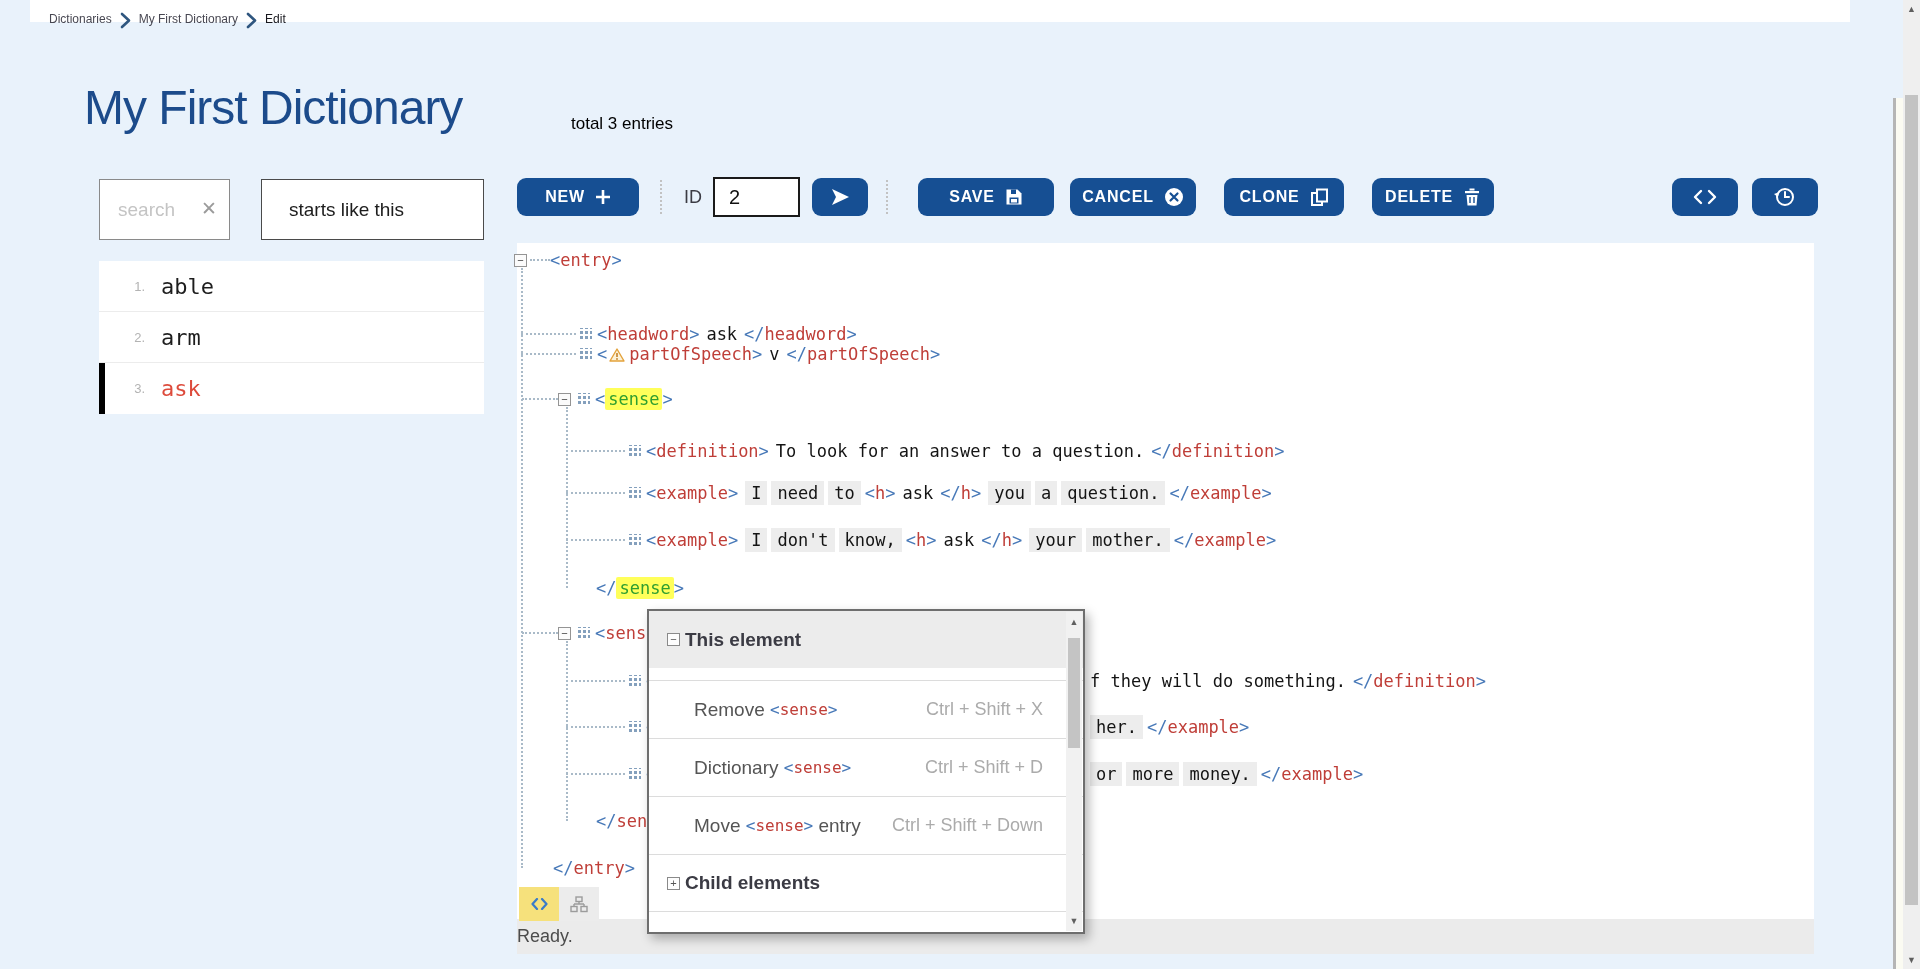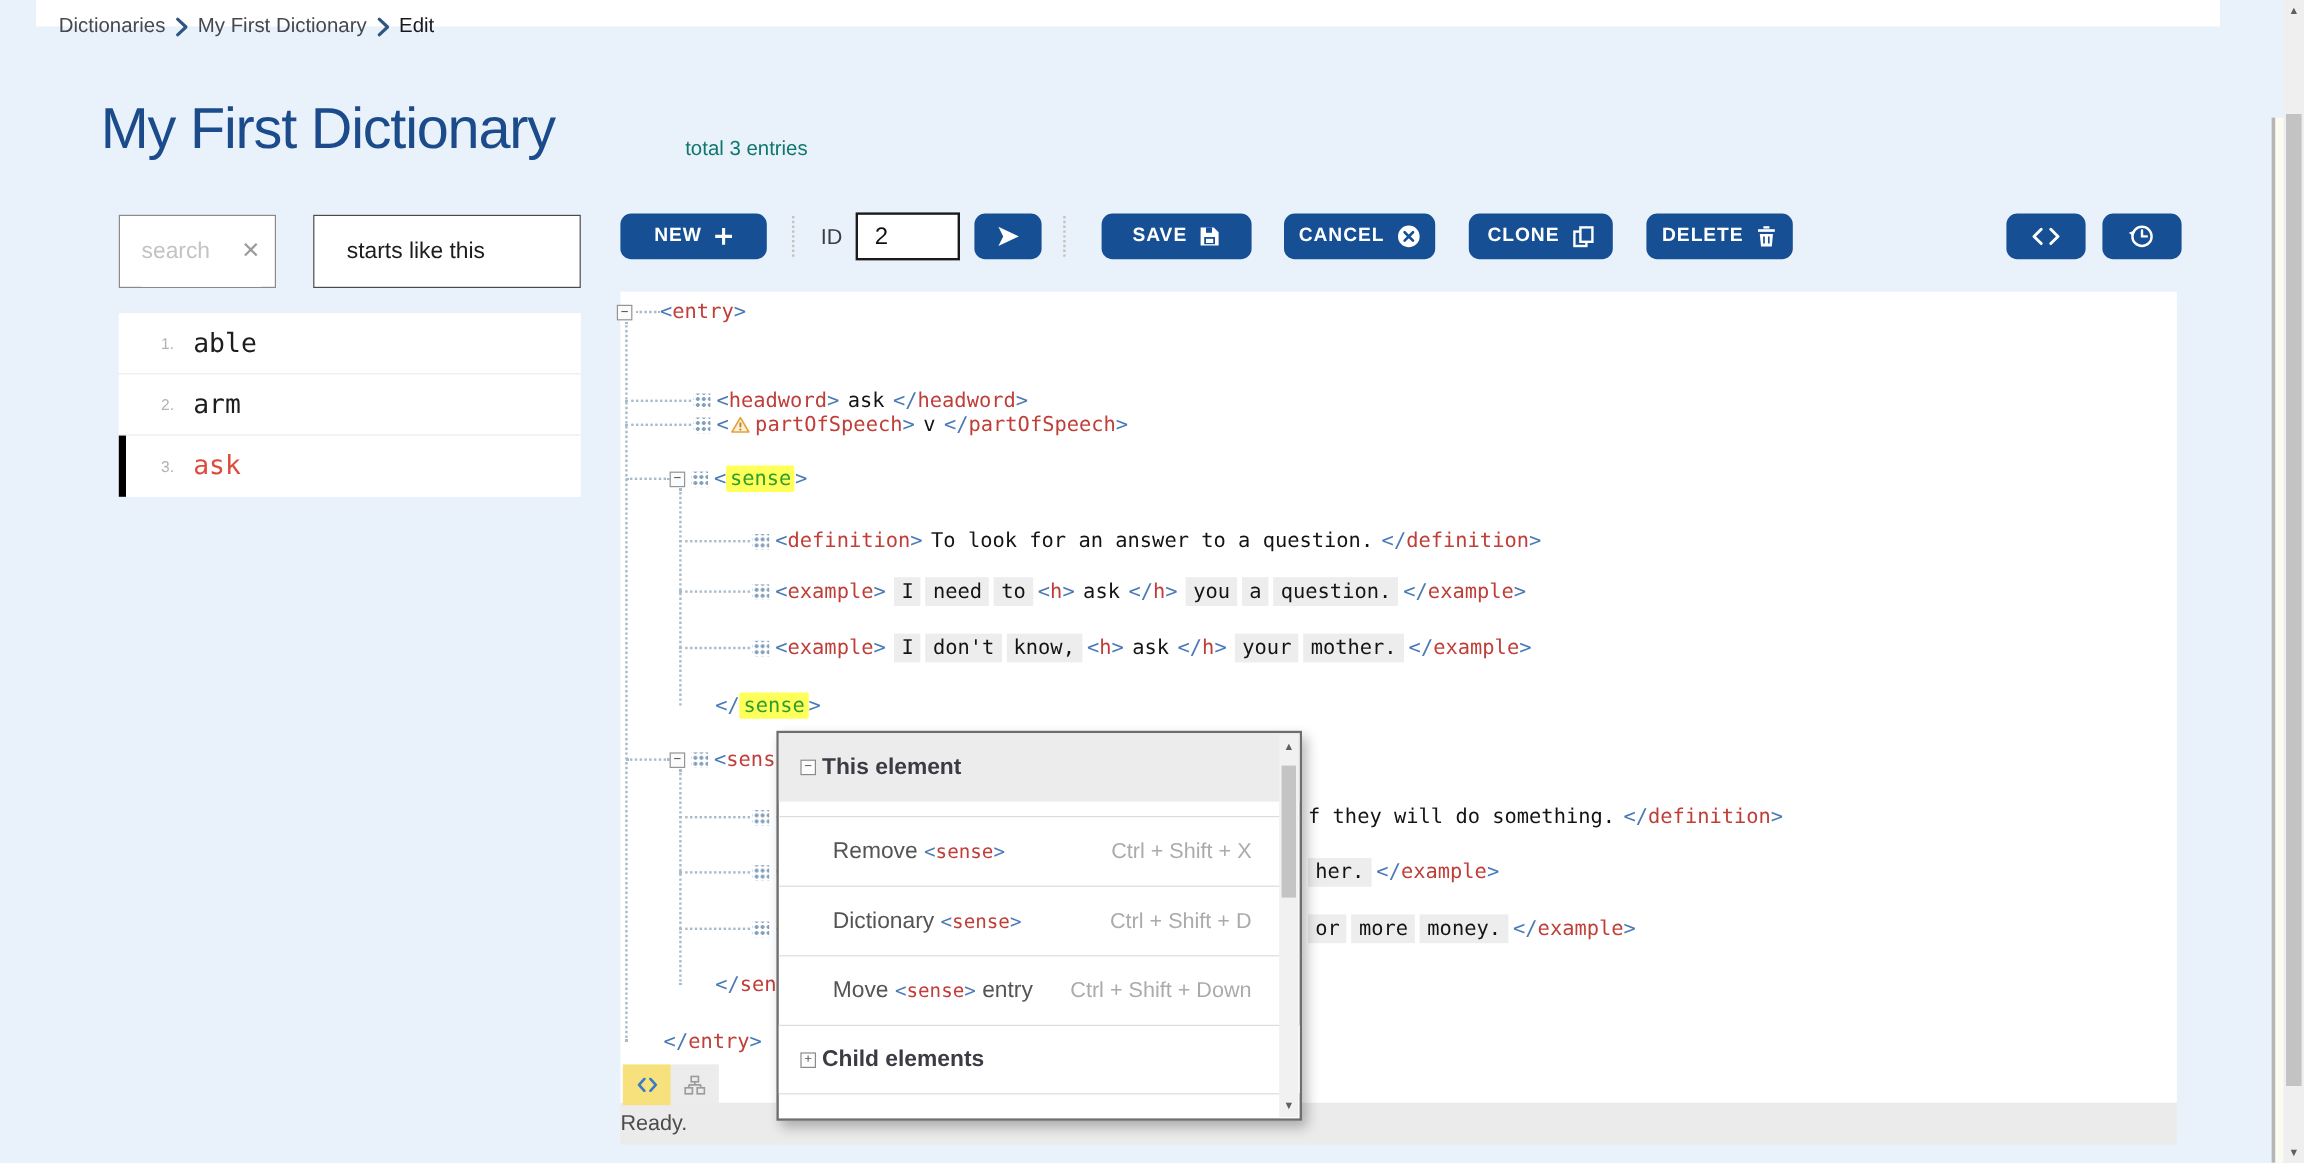--- a/index.html
+++ b/index.html
@@ -7,28 +7,28 @@
   body { font-family:"Liberation Sans", sans-serif; background:#e9f2fb; position:relative; }
 
   
   .top-strip { position:absolute; left:30px; top:0; width:1820px; height:22px; background:#ffffff; }
   .right-pane-edge { position:absolute; left:1893px; top:98px; width:10px; height:871px; background:#fbfbf2; border-left:3px solid #b5b5b5; }
   .page-scrollbar { position:absolute; left:1903px; top:0; width:17px; height:969px; background:#efefef; }
   .page-scrollbar .thumb { position:absolute; left:2px; top:95px; width:13px; height:810px; background:#c3c3c3; }
   .scroll-arrow { position:absolute; left:0; width:17px; text-align:center; font-size:9px; color:#5f5f5f; }
 
   
-  .breadcrumb { position:absolute; left:49px; top:12px; display:flex; align-items:center; gap:8px; font-size:17px; color:#474752; }
+  .breadcrumb { position:absolute; left:49px; top:12px; display:flex; gap:8px; font-size:12px; color:#474752; }
   .crumb { cursor:pointer; }
   .crumb.last { color:#17171d; font-weight:normal; }
   .chev { display:inline-block; }
 
   
   .page-title { position:absolute; left:84px; top:80px; font-size:48px; letter-spacing:-1px; color:#1c4b8b; }
-  .entry-count { position:absolute; left:571px; top:114px; font-size:17px; color:#0f766e; }
+  .entry-count { position:absolute; left:571px; top:114px; font-size:17px; color:#000000; }
 
   
   .search-box { position:absolute; left:99px; top:179px; width:131px; height:61px; background:#fff; border:1px solid #8a8a8a; }
   .search-box input { position:absolute; left:18px; top:0; width:100px; height:59px; border:none; outline:none; font-size:19px; color:#333; font-family:"Liberation Sans",sans-serif; }
   .search-box input::placeholder { color:#c4c4c4; }
   .search-clear { position:absolute; right:12px; top:17px; font-size:19px; color:#9b9b9b; cursor:pointer; }
   .filter-box { position:absolute; left:261px; top:179px; width:223px; height:61px; background:#fff; border:1px solid #4a4a4a; display:flex; align-items:center; padding-left:27px; font-size:19px; color:#1d1d1d; cursor:pointer; }
   .entry-list { position:absolute; left:99px; top:261px; width:385px; background:#fff; }
   .entry-row { position:relative; height:51px; display:flex; align-items:center; border-bottom:1px solid #ececec; cursor:pointer; }
   .entry-row:last-child { border-bottom:none; }
@@ -152,21 +152,21 @@
 <span class="id-label">ID</span>
 <input class="id-input" value="2" style="">
 <button class="btn" style="left:812px;width:56px;">
   <span>
       <svg class="icon-svg" width="20" height="18" viewBox="0 0 20 18">
         <path d="M2 17 L19 9 L2 1 L6 9 Z" fill="#fff"></path>
       </svg>
     </span>
 </button>
 <div class="tb-divider" style="left:886px;"></div>
-<button class="btn" style="left:918px;width:125px;">
+<button class="btn" style="left:918px;width:136px;">
   <span>SAVE</span>
   <span>
       <svg class="icon-svg" width="18" height="18" viewBox="0 0 18 18">
         <path d="M1.5 1.5 h11 l4 4 v11 h-15 z" fill="#fff"></path>
         <rect x="6" y="1.5" width="5" height="4.5" fill="#164f93"></rect>
         <rect x="4.5" y="9.5" width="9" height="6" fill="#164f93"></rect>
         <rect x="6" y="11" width="6" height="3.5" fill="#fff"></rect>
       </svg>
     </span>
 </button>

